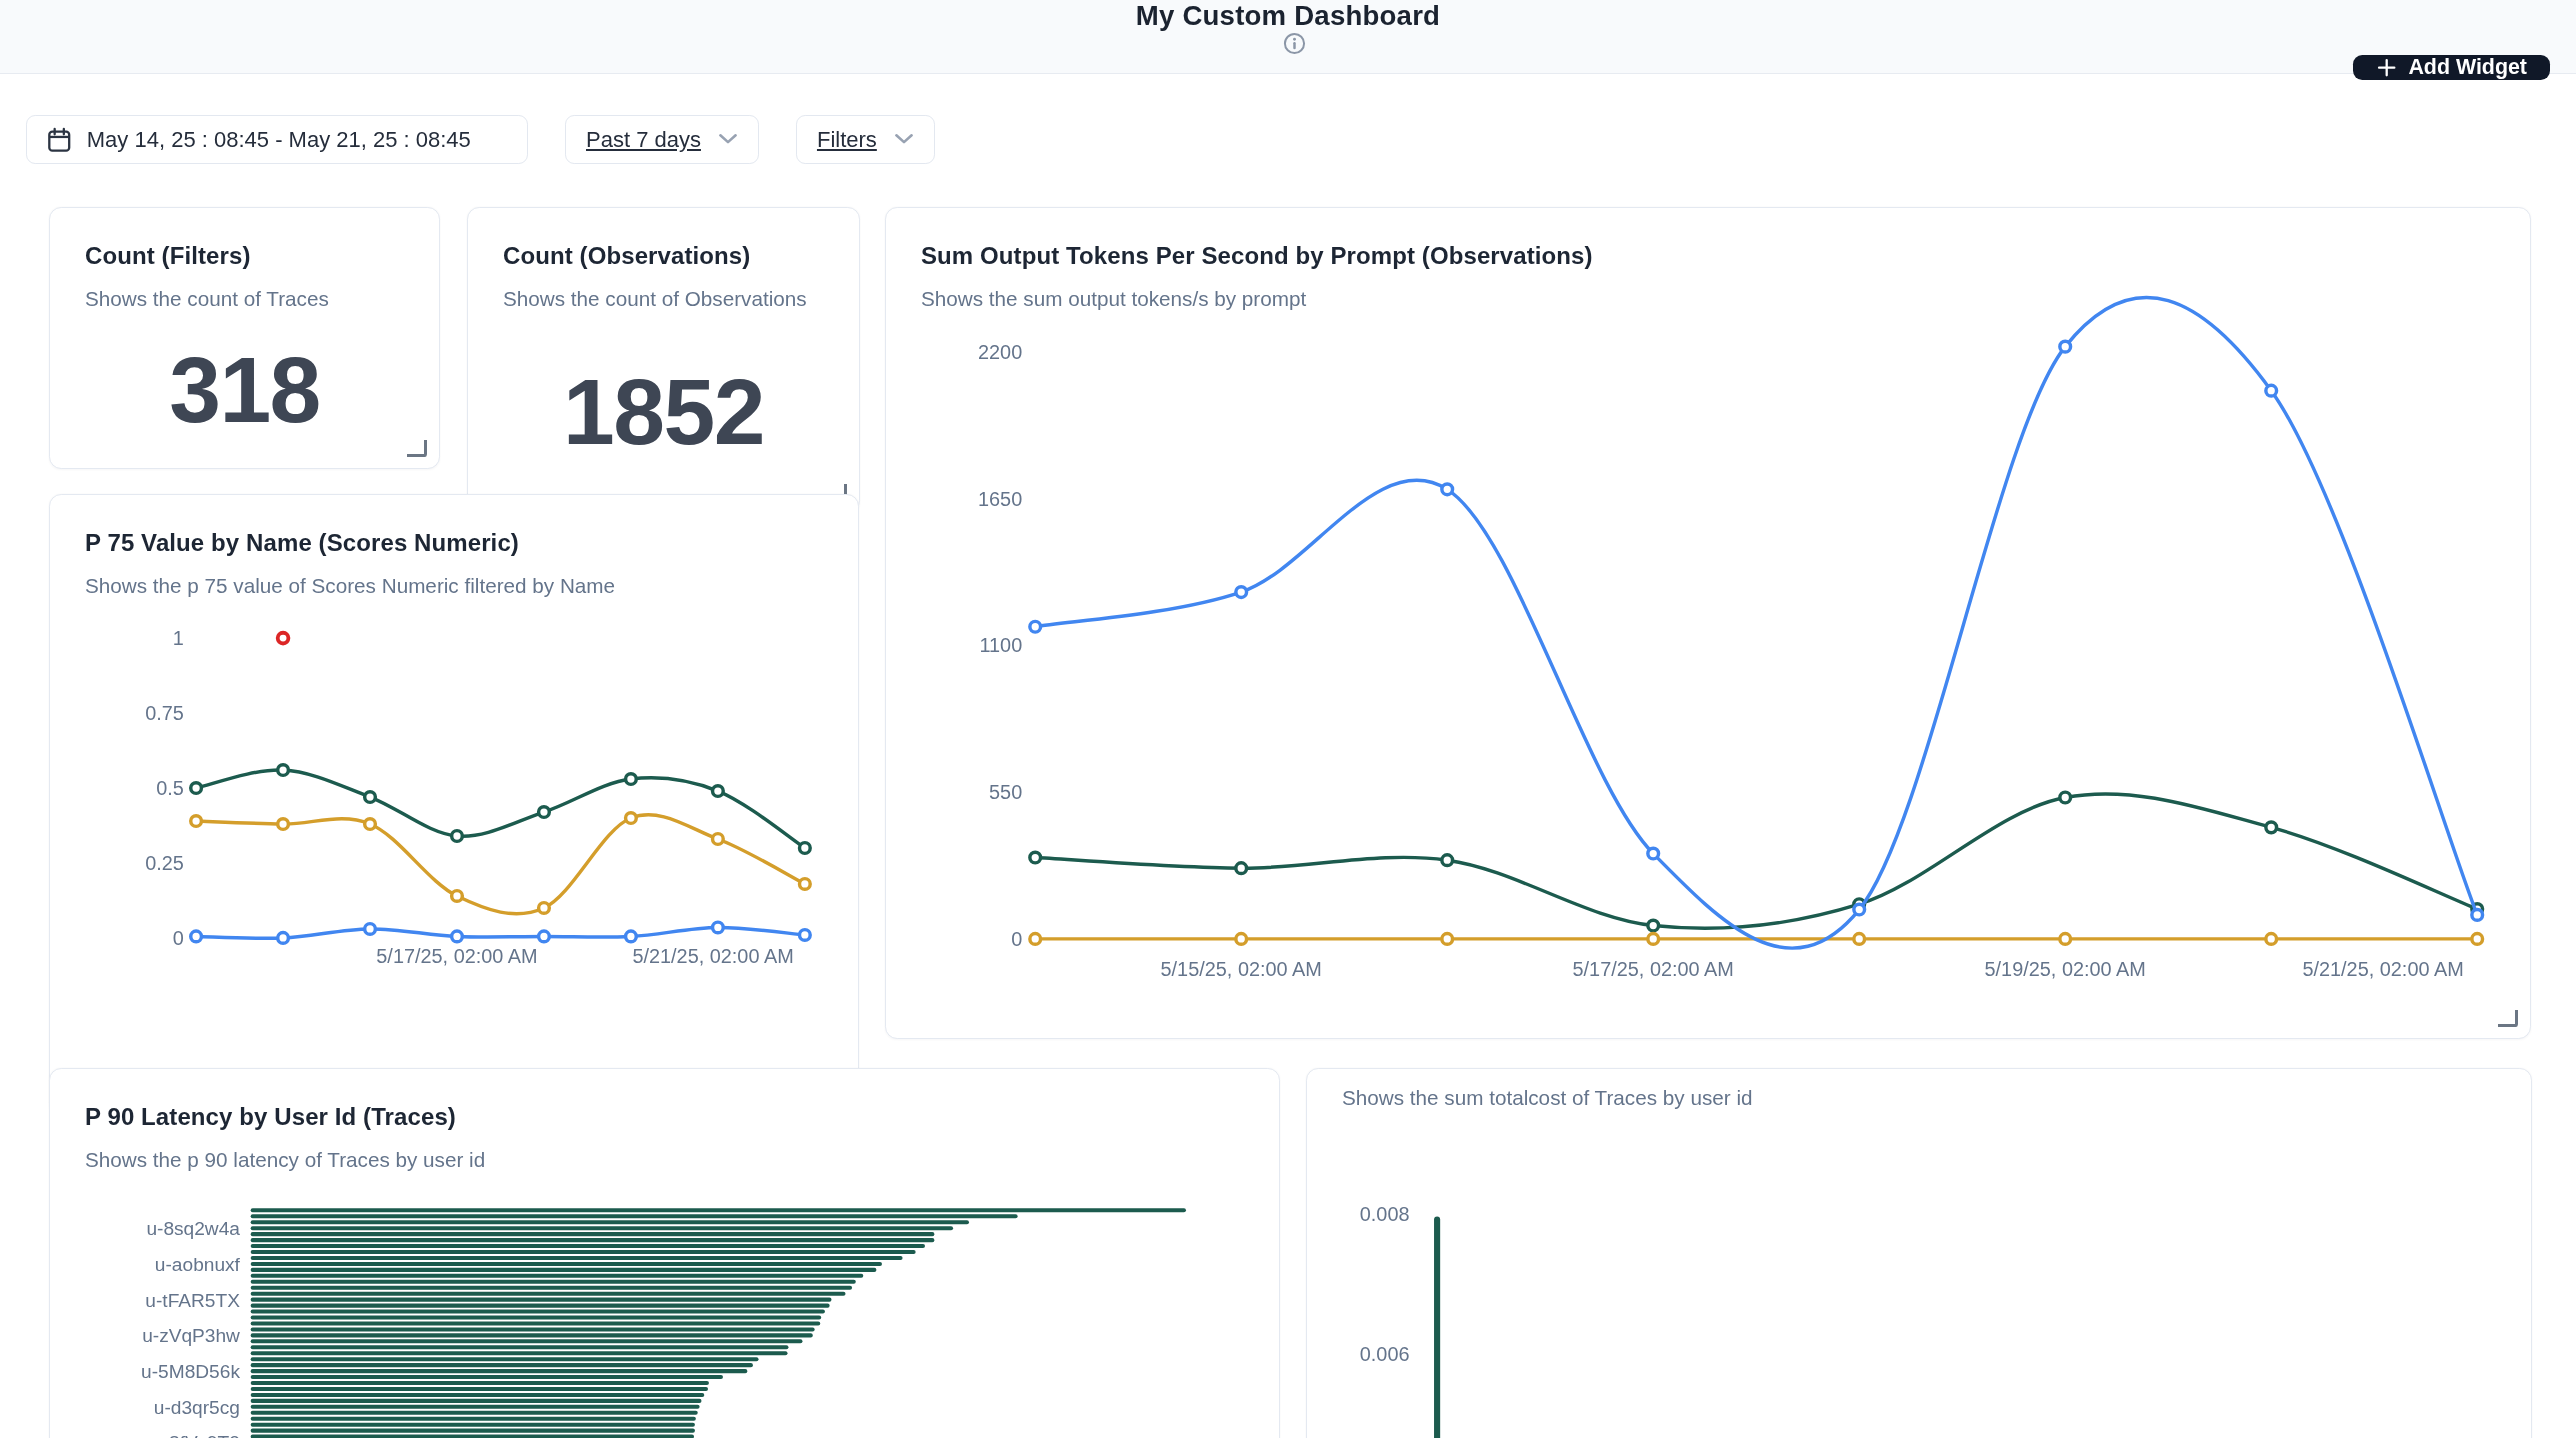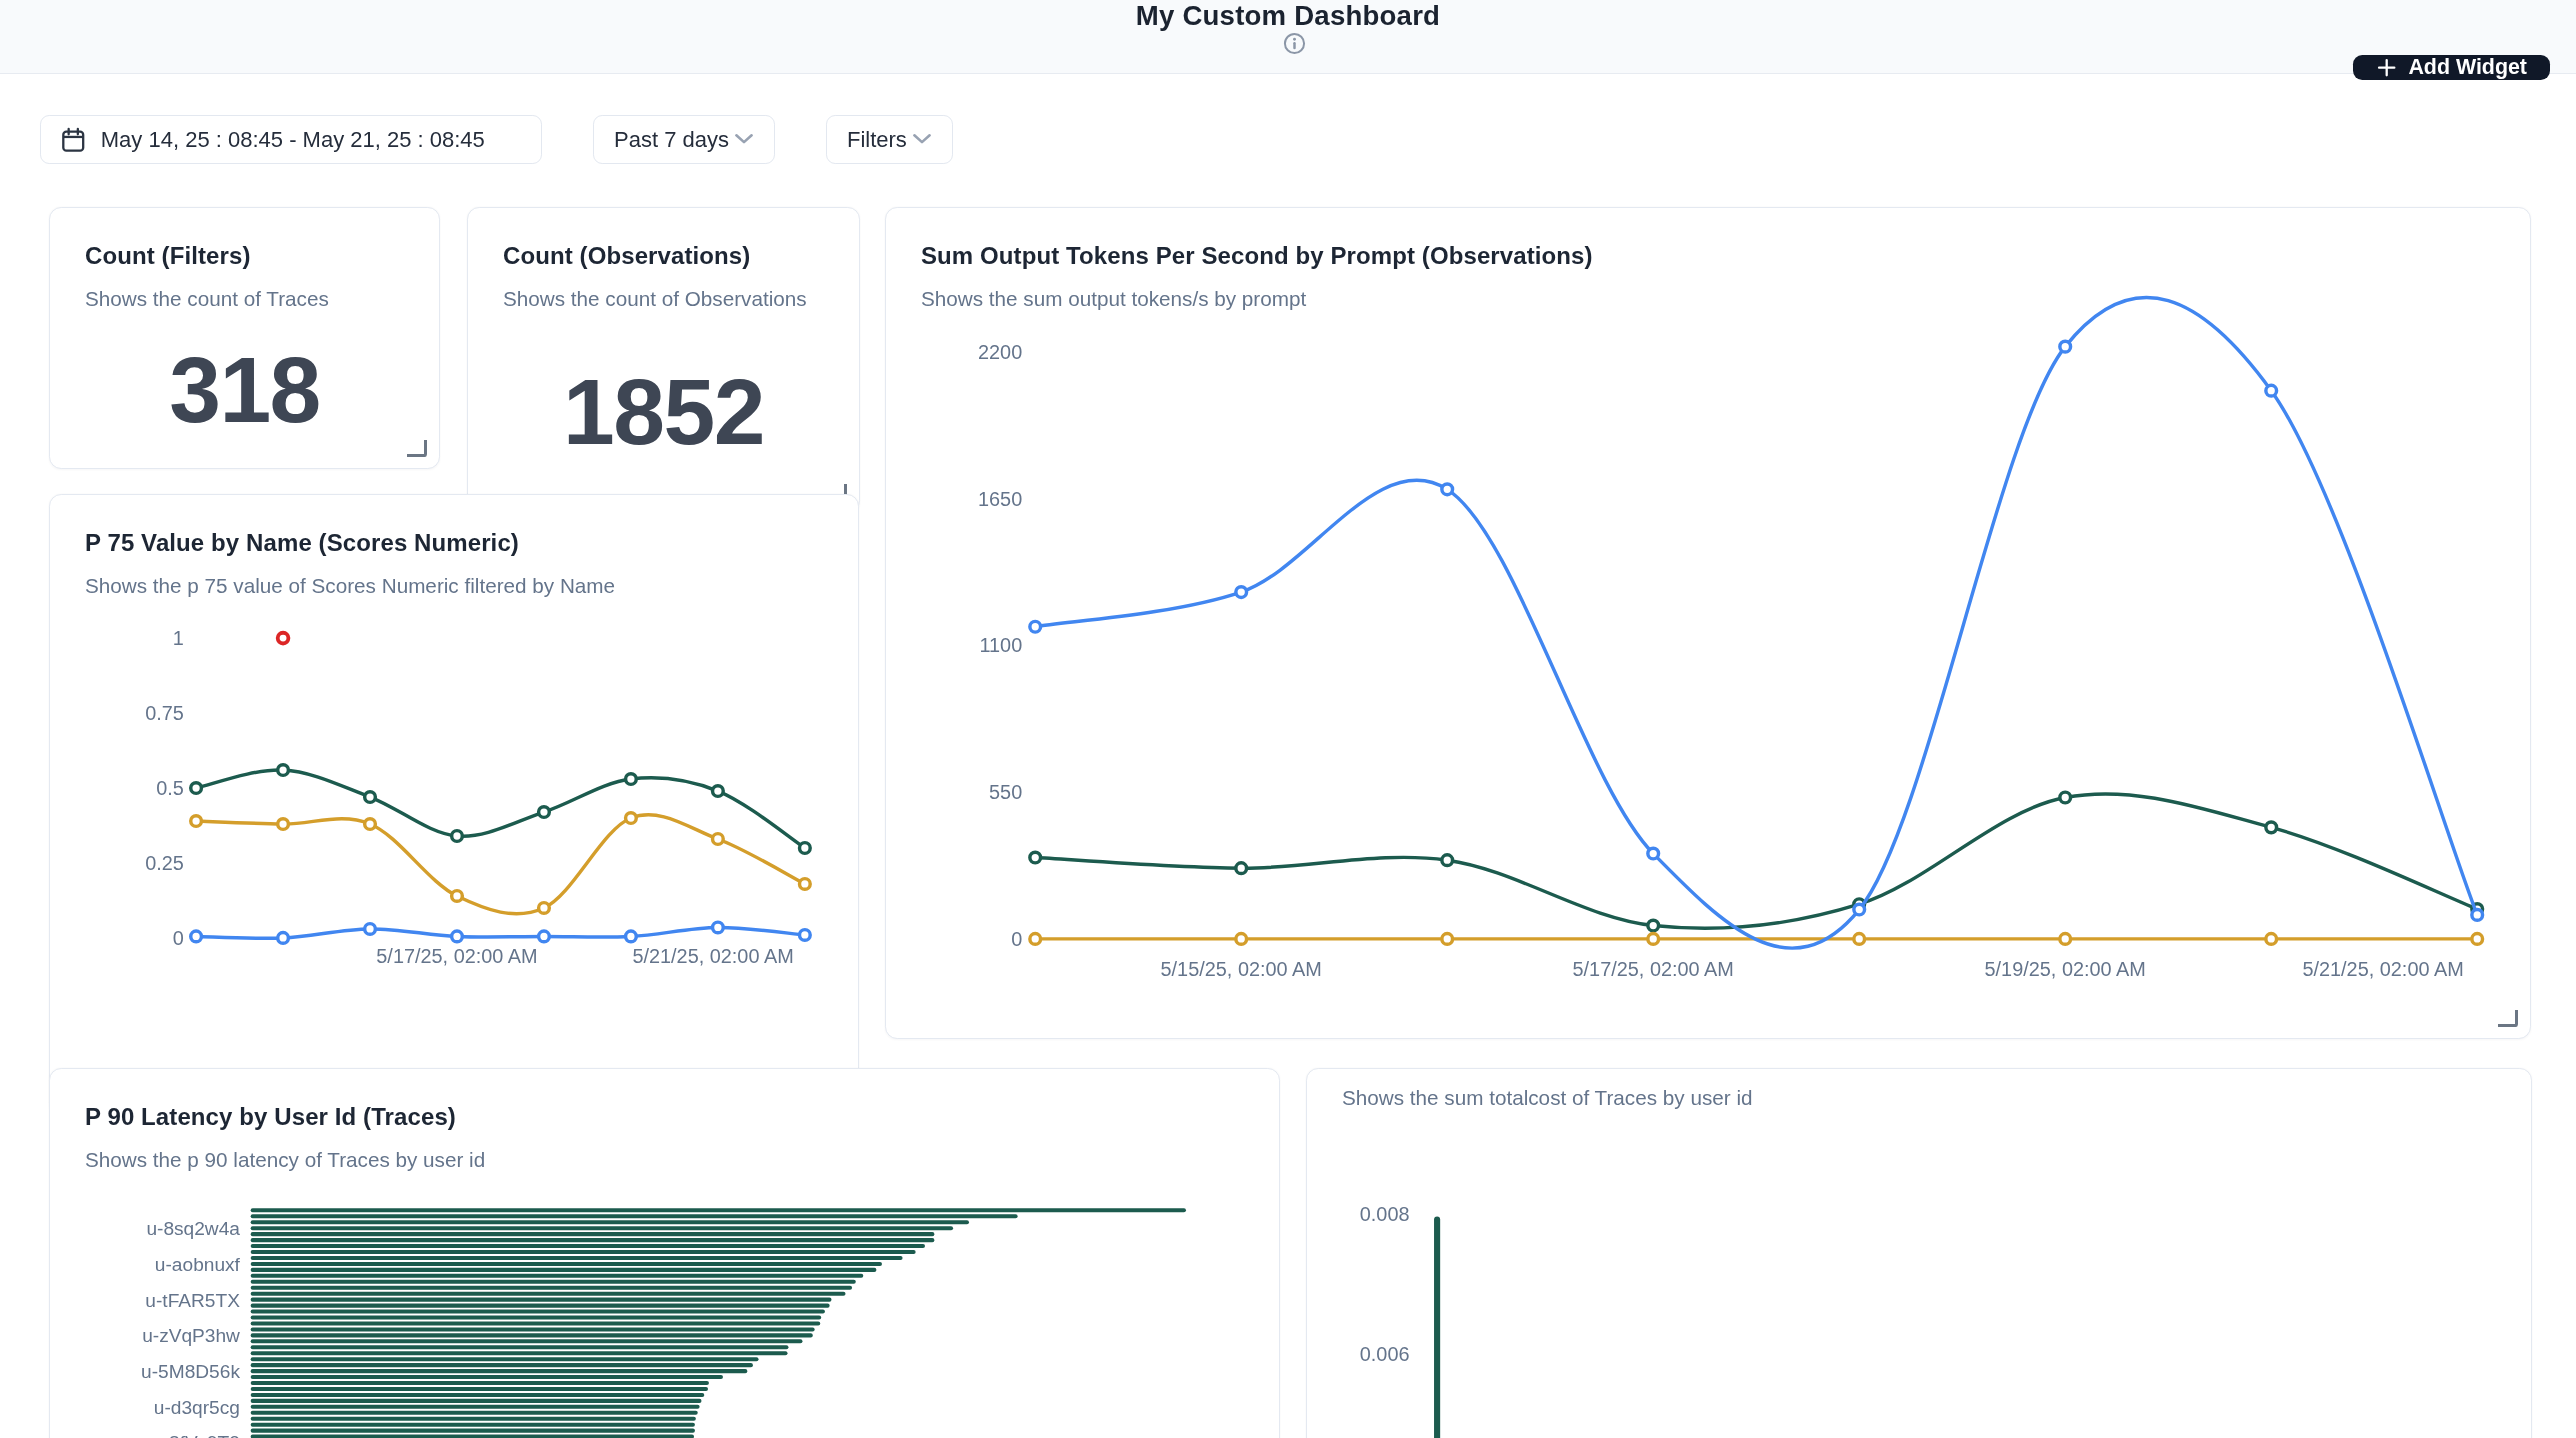--- a/index.html
+++ b/index.html
@@ -20,26 +20,26 @@
     margin-left:auto; display:flex; align-items:center; gap:10.7px;
     background:#101828; color:#fff; border:none; border-radius:9.2px;
     height:47px; padding:0 23px; font-size:21.4px; font-weight:600; cursor:pointer;
     font-family:inherit;
   }
   
   .filterbar { position:absolute; left:26px; top:115px; display:flex; gap:37px; }
   .pill {
     height:49px; background:#fff; border:1.5px solid #e3e8f0; border-radius:9.2px;
     display:flex; align-items:center; padding:16px 20px; font-size:22px; color:#252d3b;
-    cursor:pointer; font-family:inherit; white-space:nowrap;margin-left:14px;
+    cursor:pointer; font-family:inherit; white-space:nowrap;
   }
   .pill .lbl { font-weight:500; }
   .pill svg { flex:none; }
   .daterange { gap:15.3px; width:502px; }
-  .preset { gap:5px; font-weight:600; }
+  .preset { gap:17px; font-weight:600;text-decoration:underline; }
   
   .card {
     position:absolute; background:#fff; border:1.5px solid #e4e9f1; border-radius:12.2px;
     box-shadow:0 0.8px 2.3px rgba(15,23,42,.04); overflow:hidden;
   }
   .card h3 { font-size:24px; font-weight:600; color:#1d2634; padding:34px 35px 0 35px; letter-spacing:0.1px; }
   .card .sub { font-size:20.7px; color:#64748b; padding:17px 35px 0 35px; }
   .bignum-wrap { position:absolute; left:0; right:0; top:135px; bottom:31px; display:flex; align-items:center; justify-content:center; }
   .bignum { font-size:93px; font-weight:700; color:#3e4654; letter-spacing:-1.5px; }
   .corner {

